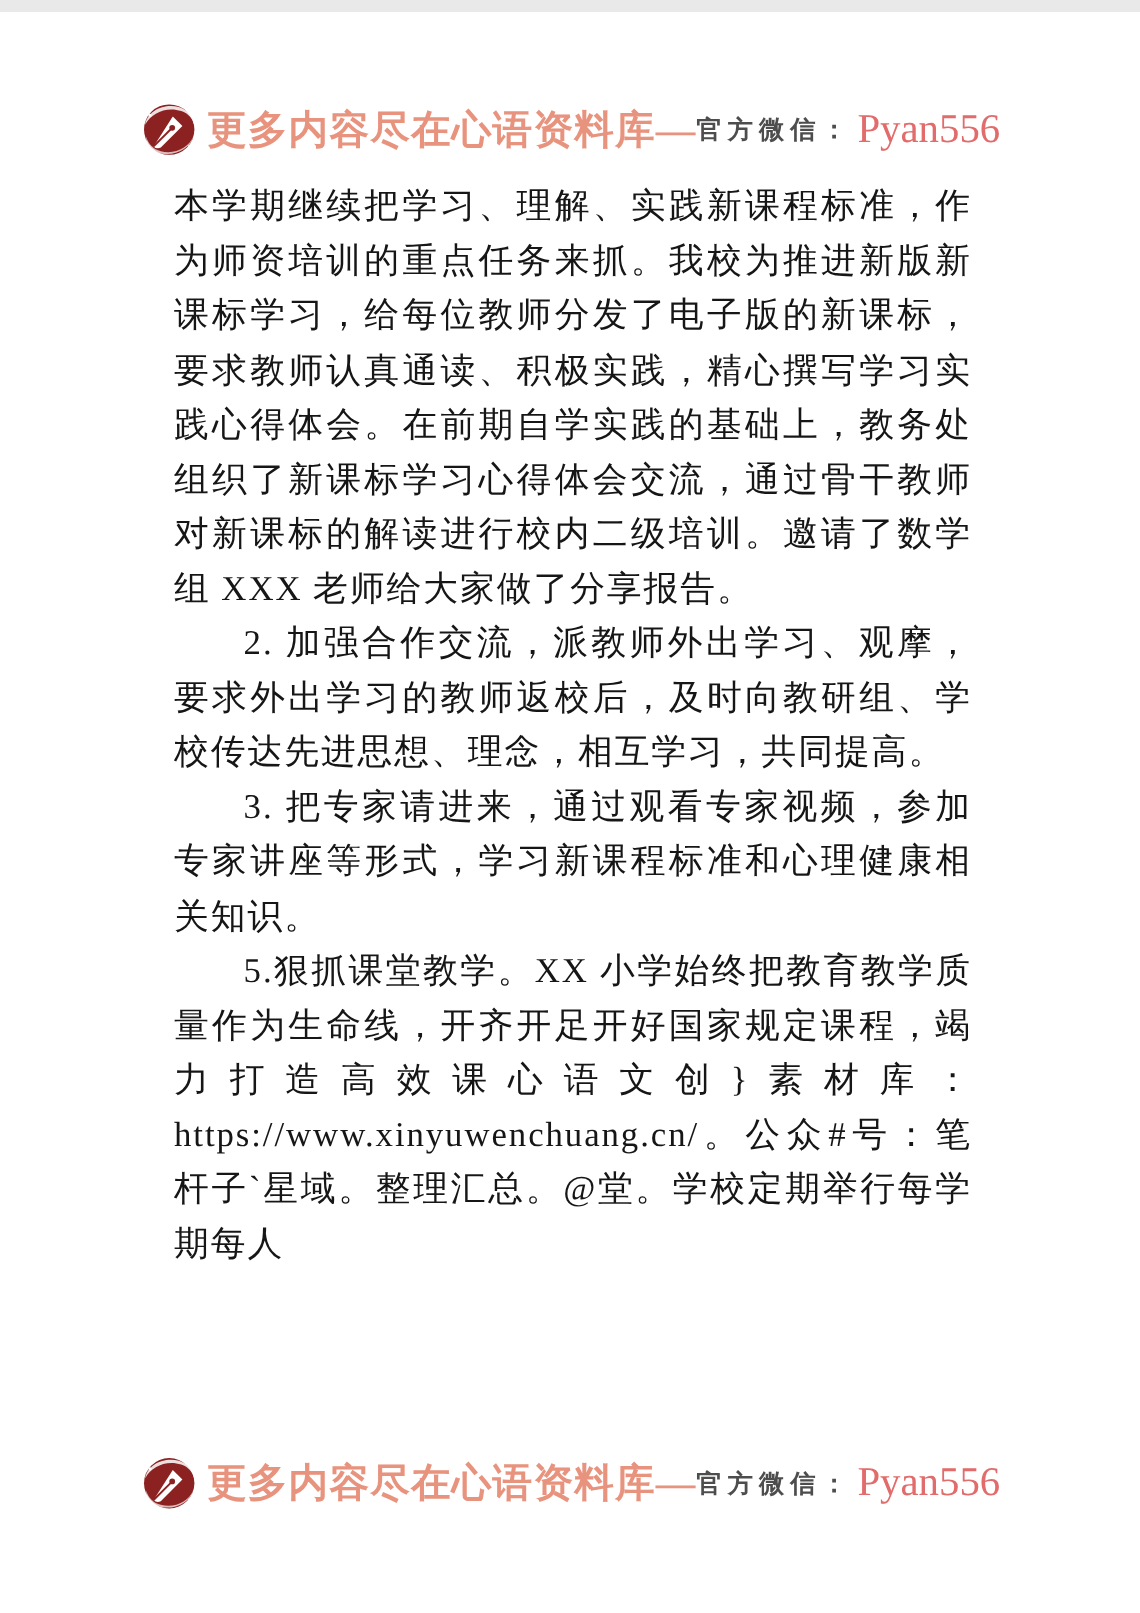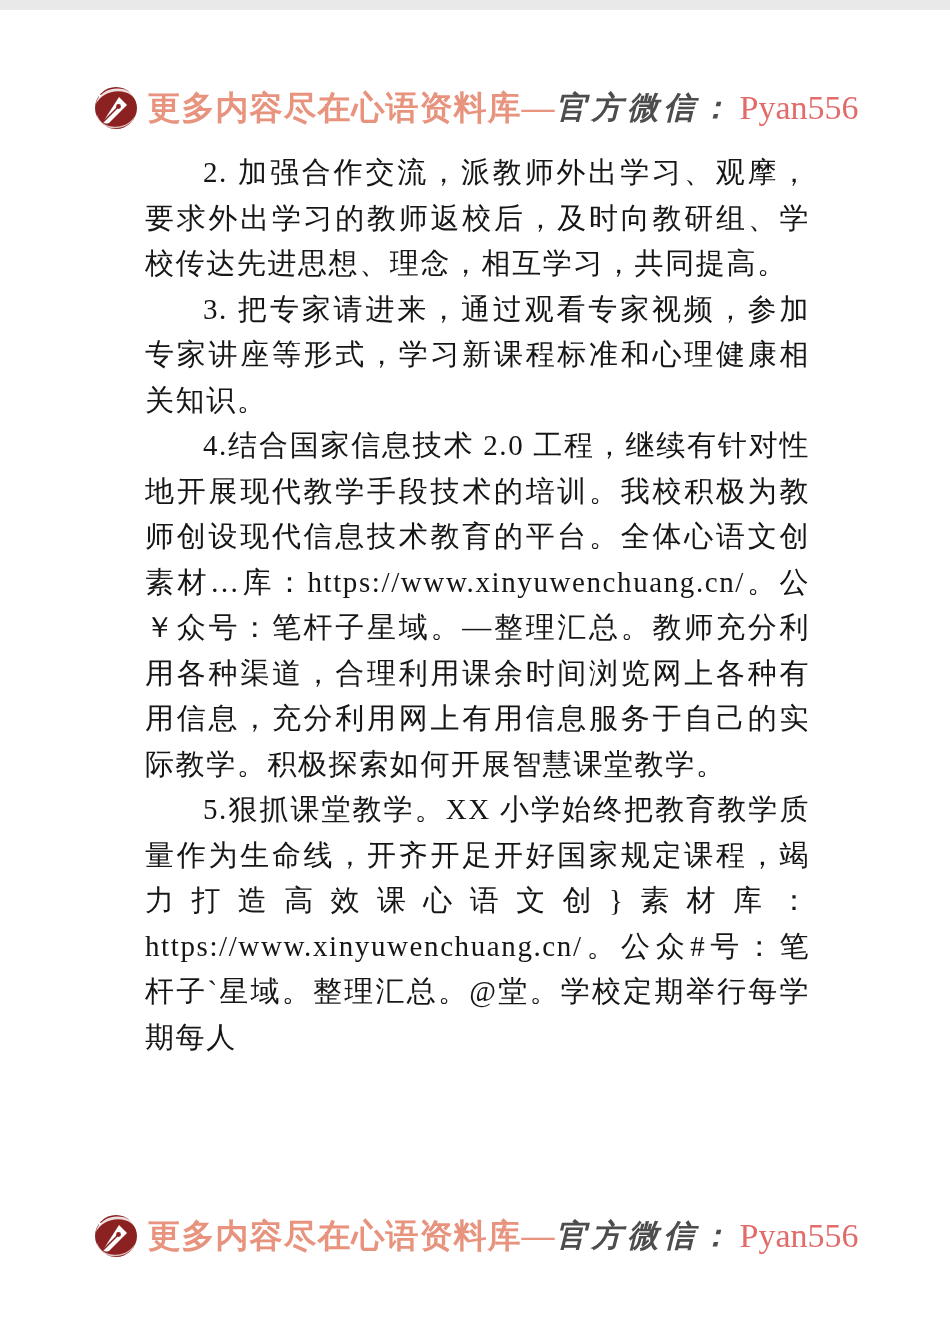--- a/index.html
+++ b/index.html
@@ -21,23 +21,22 @@
   .watermark.header{top:72px;}
   .watermark.footer{top:1200px;}
   .wm-logo{width:48px;height:52px;margin-right:8px;flex:0 0 auto;}
   .wm-brand{
     font-size:33px;
     color:var(--brand,#e8937e);
     letter-spacing:1px;
     font-weight:bold;
   }
   .wm-label{
-    font-size:31px;
+    font-size:21px;
     color:var(--label,#4d4d4d);
-    font-style:italic;
     letter-spacing:5px;
     font-weight:bold;
   }
   .wm-id{
     font-size:34px;
     color:var(--wechat,#e26b6b);
     font-family:Liberation Serif, serif;
     margin-left:4px;
   }
   
@@ -75,26 +74,26 @@
       <circle cx="8" cy="14" r="1.3" fill="#ffffff"></circle>
       <circle cx="41" cy="40" r="1.3" fill="#ffffff"></circle>
     </svg>
     <span class="wm-brand">更多内容尽在心语资料库—</span>
       <span class="wm-label">官方微信：</span>
       <span class="wm-id">Pyan556</span>
   </div>
 
   <div class="content">
 
+      <p class="para">本学期继续把学习、理解、实践新课程标准，作为师资培训的重点任务来抓。我校为推进新版新课标学习，给每位教师分发了电子版的新课标，要求教师认真通读、积极实践，精心撰写学习实践心得体会。在前期自学实践的基础上，教务处组织了新课标学习心得体会交流，通过骨干教师对新课标的解读进行校内二级培训。邀请了数学组 XXX 老师给大家做了分享报告。</p>
 
       <p class="para indent">2. 加强合作交流，派教师外出学习、观摩，要求外出学习的教师返校后，及时向教研组、学校传达先进思想、理念，相互学习，共同提高。</p>
 
       <p class="para indent">3. 把专家请进来，通过观看专家视频，参加专家讲座等形式，学习新课程标准和心理健康相关知识。</p>
 
-      <p class="para indent">4.结合国家信息技术 2.0 工程，继续有针对性地开展现代教学手段技术的培训。我校积极为教师创设现代信息技术教育的平台。全体心语文创素材…库：https://www.xinyuwenchuang.cn/。公￥众号：笔杆子星域。—整理汇总。教师充分利用各种渠道，合理利用课余时间浏览网上各种有用信息，充分利用网上有用信息服务于自己的实际教学。积极探索如何开展智慧课堂教学。</p>
 
       <p class="para indent">5.狠抓课堂教学。XX 小学始终把教育教学质量作为生命线，开齐开足开好国家规定课程，竭力打造高效课心语文创}素材库：https://www.xinyuwenchuang.cn/。公众#号：笔杆子`星域。整理汇总。@堂。学校定期举行每学期每人</p>
     </div>
 
   <div class="watermark footer">
     <svg class="wm-logo" viewBox="0 0 48 52" xmlns="http://www.w3.org/2000/svg" aria-hidden="true">
       <circle cx="24" cy="26" r="21" fill="#8b2121"></circle>
       <path d="M4 22 C 6 8, 26 2, 38 10 C 43 13.5, 45.5 18, 45 23
                C 44 17, 40 12.5, 34 10.5 C 22 6.5, 9 12, 4 22 Z" fill="#ffffff" opacity="0.85"></path>
       <path d="M44 32 C 41 44, 24 50, 12 44 C 7 41.5, 4.5 37, 4.8 32

